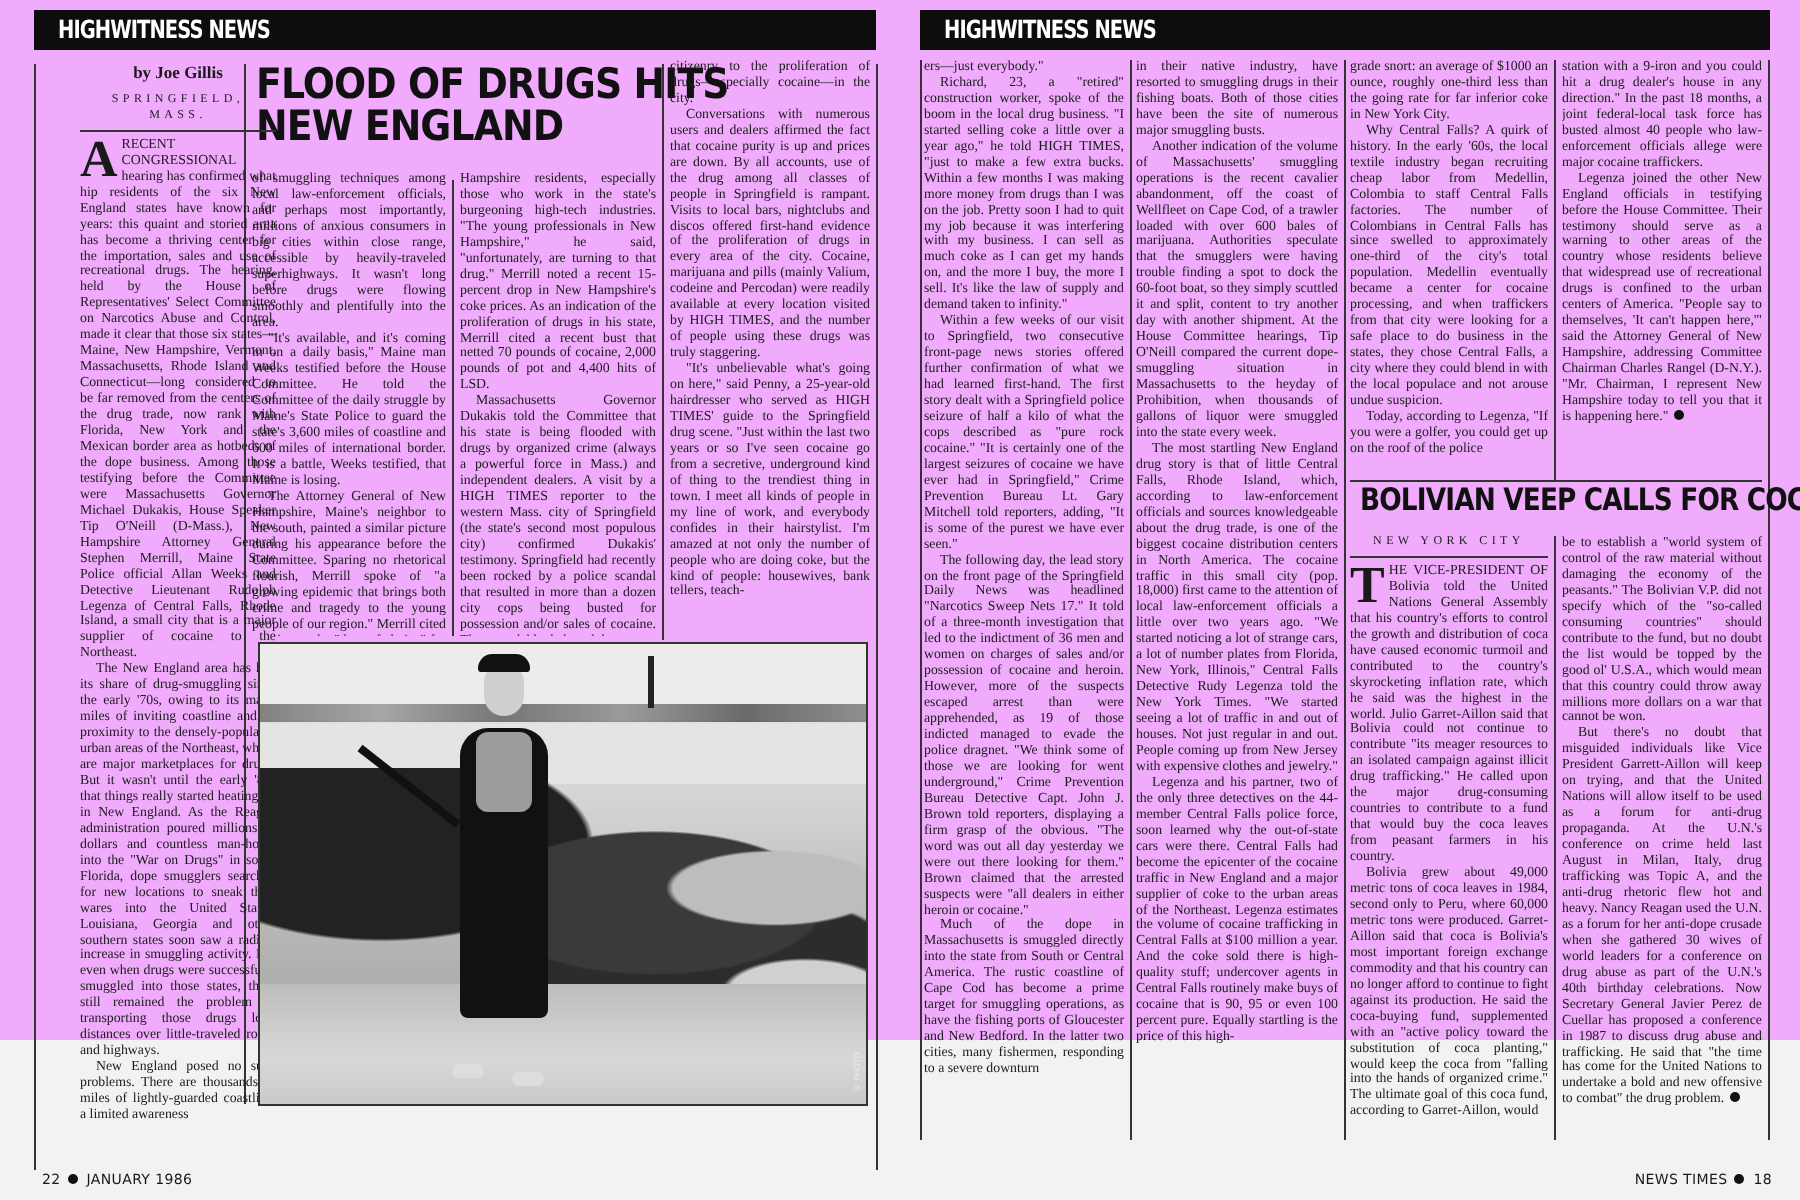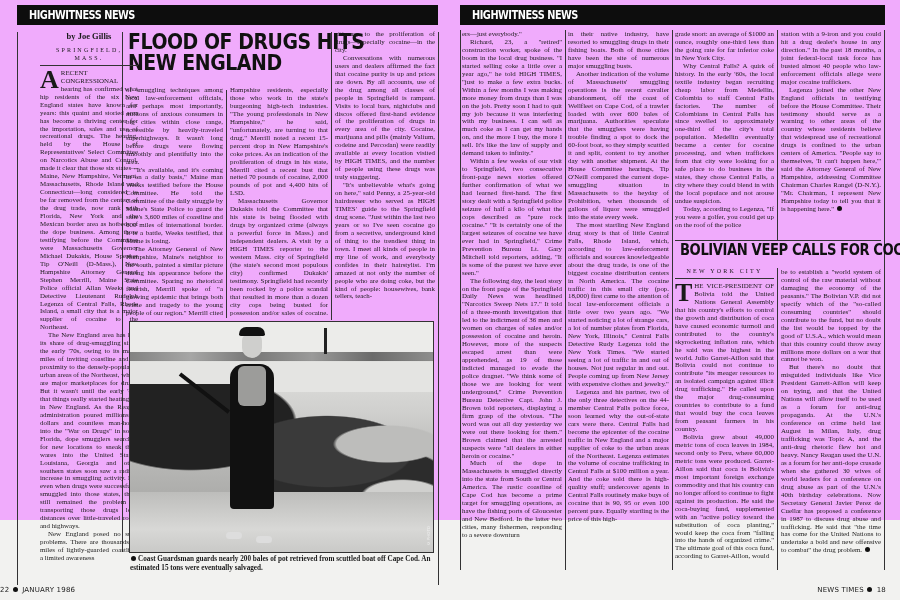--- a/index.html
+++ b/index.html
@@ -54,21 +54,21 @@
   .photo .man-head { position: absolute; left: 112px; top: 10px; width: 20px; height: 26px; background: #cfcfcd; border-radius: 9px 9px 10px 10px; }
   .photo .man-cap { position: absolute; left: 109px; top: 5px; width: 26px; height: 9px; background: #111; border-radius: 8px 8px 2px 2px; }
   .photo .gun { position: absolute; left: 50px; top: 50px; width: 62px; height: 4px; background: #111; transform: rotate(38deg); transform-origin: left center; }
   .photo .shoe-l { position: absolute; left: 96px; top: 210px; width: 16px; height: 7px; background: #ddd; border-radius: 4px; }
   .photo .shoe-r { position: absolute; left: 126px; top: 214px; width: 16px; height: 7px; background: #ddd; border-radius: 4px; }
   .photo .credit { position: absolute; right: 2px; bottom: 6px; font-family: "DejaVu Sans", sans-serif; font-size: 4px; color: #eee; writing-mode: vertical-rl; transform: rotate(180deg); }
 
   .caption { position: absolute; left: 130px; top: 555px; width: 305px; font-size: 7.2px; line-height: 8.6px; font-weight: bold; }
 
   .folio { position: absolute; top: 586px; font-family: "DejaVu Sans", sans-serif; font-size: 7px; letter-spacing: 0.2px; }
-  .folio-left { left: 0; }
+  .folio-left { left: 21px; }
   .folio-right { right: 14px; }
   .bullet { display: inline-block; width: 5px; height: 5px; border-radius: 50%; background: #111; margin: 0 2px 0 1px; vertical-align: 0; }
 
   .hr { position: absolute; height: 1px; background: #333; }
 </style>
 </head>
 <body>
 
 <div class="page page-left">
   <div class="banner">
@@ -124,23 +124,20 @@
     <div class="ground"></div>
     <div class="gun"></div>
     <div class="man-body"></div>
     <div class="man-vest"></div>
     <div class="man-head"></div>
     <div class="man-cap"></div>
     <div class="shoe-l"></div>
     <div class="shoe-r"></div>
     <div class="credit">© PHOTO</div>
   </div>
-  <div class="caption">
-    <span class="bullet"></span><span>Coast Guardsman guards nearly 200 bales of pot retrieved from scuttled boat off Cape Cod. An estimated 15 tons were eventually salvaged.</span>
-  </div>
 
   <div class="folio folio-left">
     <span>22</span>
     <span class="bullet"></span>
     <span>JANUARY 1986</span>
   </div>
 </div>
 
 <div class="page page-right">
   <div class="banner">

